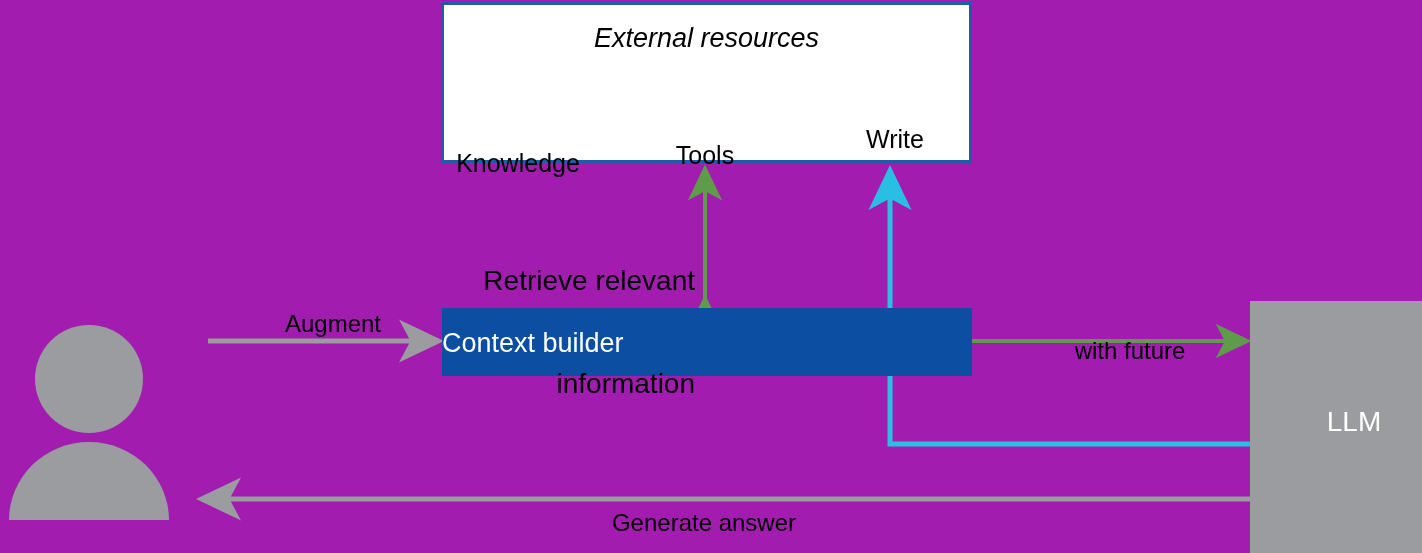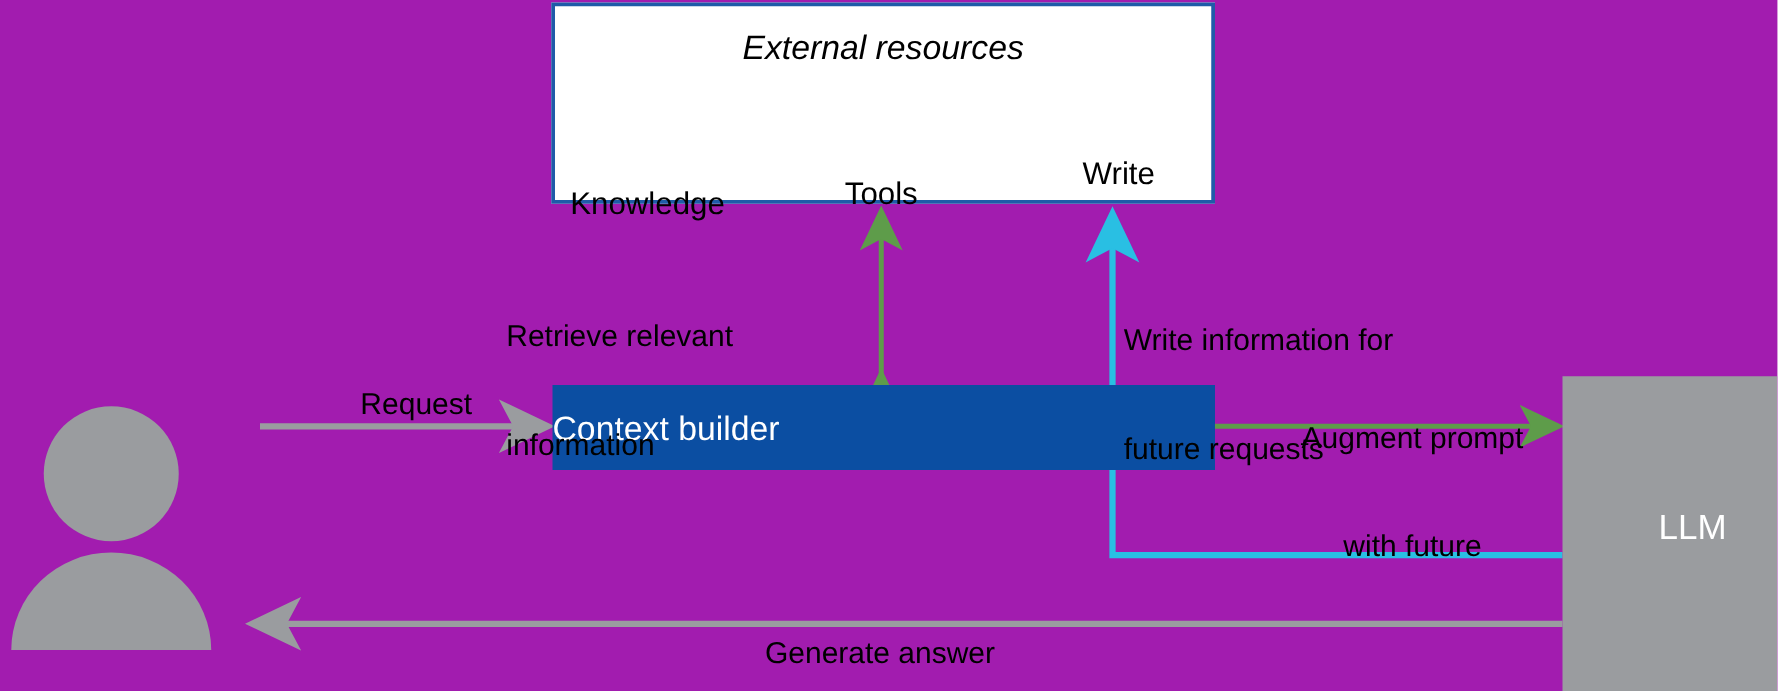--- a/index.html
+++ b/index.html
@@ -89,21 +89,21 @@
     position: absolute;
     left: 1250px;
     top: 405px;
     width: 208px;
     text-align: center;
     color: #ffffff;
     font-size: 28px;
   }
   
   #lbl-request  { left: 238px; top: 309px; width: 190px; text-align: center; font-size: 24px; }
-  #lbl-retrieve { left: 405px; top: 196px; width: 290px; text-align: left;  font-size: 24px; }
+  #lbl-retrieve { left: 405px; top: 196px; width: 290px; text-align: right;  font-size: 28px; }
   #lbl-write    { left: 899px; top: 199px; width: 300px; text-align: left;   font-size: 24px; }
   #lbl-augment  { left: 985px; top: 277px; width: 290px; text-align: center; font-size: 24px; }
   #lbl-generate { left: 504px; top: 508px; width: 400px; text-align: center; font-size: 24px; }
 </style>
 </head>
 <body>
 
 <div id="canvas">
 
   <svg class="layer" viewBox="0 0 1422 553">
@@ -178,32 +178,27 @@
   <div class="txt res-label" style="left:443px; top:124px; width:150px;margin-top:24px;">Knowledge</div>
   <div class="txt res-label" style="left:630px; top:124px; width:150px;margin-top:16px;">Tools</div>
   <div class="txt res-label" style="left:820px; top:124px; width:150px;">Write</div>
 
   <div id="ctx-box"></div>
   <div id="ctx-label" class="txt">Context builder</div>
 
   <div id="llm-box"></div>
   <div id="llm-label" class="txt">LLM</div>
 
-  <div id="lbl-request" class="txt">Request</div>
+  <div id="lbl-request" class="txt">Augment</div>
 
   <div id="lbl-retrieve" class="txt">
     <div>Retrieve relevant</div>
     <div>information</div>
   </div>
 
-  <div id="lbl-write" class="txt">
-    <div>Write information for</div>
-    <div>future requests</div>
-  </div>
 
   <div id="lbl-augment" class="txt">
-    <div>Augment prompt</div>
     <div>with future</div>
   </div>
 
   <div id="lbl-generate" class="txt">Generate answer</div>
 
 </div>
 
 </body></html>

